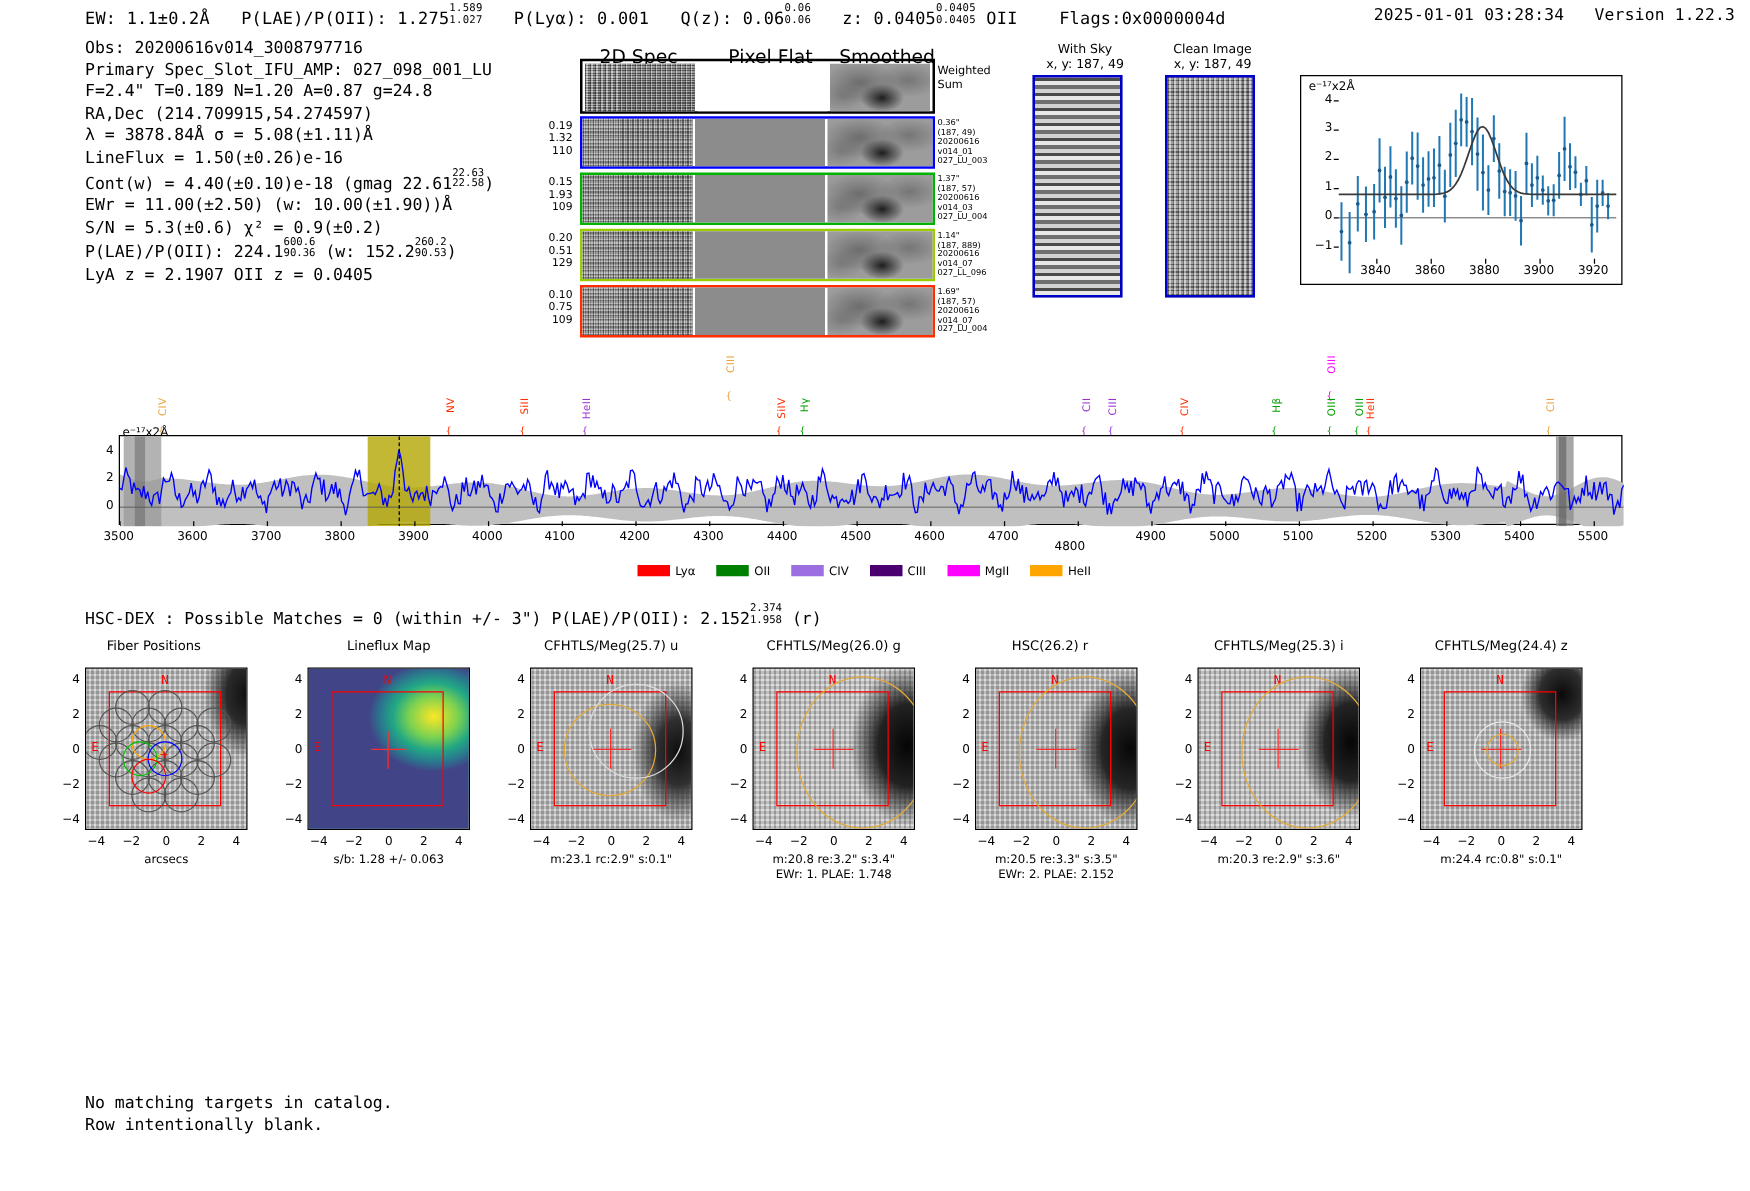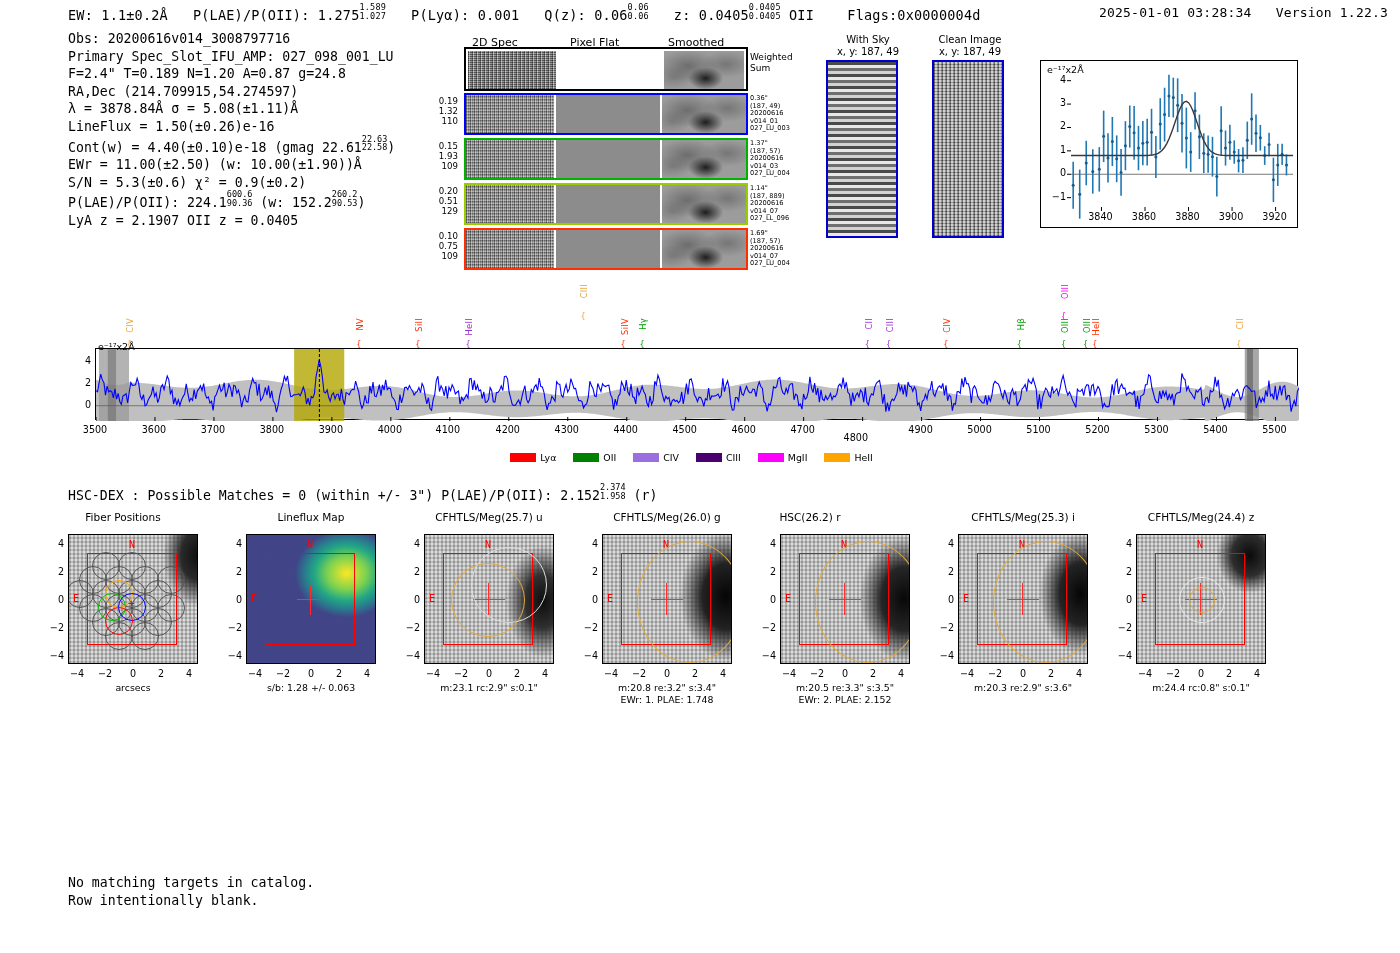--- a/index.html
+++ b/index.html
@@ -15,21 +15,21 @@
   #hdr-stamp{right:12px;top:5px;font-size:13px;letter-spacing:.2px;}
   .frac{display:inline-block;vertical-align:baseline;font-size:8.5px;
         line-height:1.05;text-align:left;position:relative;top:-1px;}
   .frac i{display:block;font-style:normal;}
 
   
   #info{left:68px;top:30px;font-size:13.2px;line-height:17.6px;}
   #info div{white-space:nowrap;}
 
   
-  .pnl-title{font-size:11px;text-align:left;}
+  .pnl-title{font-size:15px;text-align:right;}
   .imgbox{position:absolute;background:#888;overflow:hidden;}
   .noise{background-color:#9a9a9a;
     background-image:
       repeating-linear-gradient(90deg,rgba(0,0,0,.34) 0 1px,rgba(255,255,255,.30) 1px 2px,rgba(0,0,0,.10) 2px 3px,rgba(255,255,255,.12) 3px 4px),
       repeating-linear-gradient(0deg,rgba(0,0,0,.30) 0 1px,rgba(255,255,255,.26) 1px 2px,rgba(0,0,0,.07) 2px 3px);}
   .noise2{background-color:#8f8f8f;
     background-image:
       repeating-linear-gradient(90deg,rgba(0,0,0,.40) 0 1px,rgba(255,255,255,.34) 1px 2px,rgba(0,0,0,.12) 2px 4px),
       repeating-linear-gradient(0deg,rgba(0,0,0,.34) 0 1px,rgba(255,255,255,.28) 1px 2px);}
   .smooth{background-color:#9c9c9c;
@@ -545,21 +545,21 @@
     <div class="tick sans" style="left: 580px; top: 538px; width: 18px; text-align: right;">4</div>
     <div class="tick sans" style="left: 598px; top: 668px; width: 26px; text-align: center;">−4</div>
     <div class="tick sans" style="left: 626px; top: 668px; width: 26px; text-align: center;">−2</div>
     <div class="tick sans" style="left: 654px; top: 668px; width: 26px; text-align: center;">0</div>
     <div class="tick sans" style="left: 682px; top: 668px; width: 26px; text-align: center;">2</div>
     <div class="tick sans" style="left: 710px; top: 668px; width: 26px; text-align: center;">4</div>
     <div class="cut-cap sans" style="left: 577px; top: 682px;">
       <div>m:20.8  re:3.2"  s:3.4"</div>
       <div>EWr: 1. PLAE: 1.748</div>
     </div>
-    <div class="cut-title sans" style="left: 730px; top: 511px;">HSC(26.2) r</div>
+    <div class="cut-title sans" style="left: 760px; top: 511px;">HSC(26.2) r</div>
     <div class="abs" style="left: 780px; top: 534px; width: 130px; height: 130px; border: 1px solid rgb(0, 0, 0); box-sizing: border-box; overflow: hidden;">
       <div class="greyfield" style="position:absolute;inset:0;"></div>
       <div style="position:absolute;inset:0;background:radial-gradient(ellipse 54px 76px at 96% 50%,#080808 0%,#262626 42%,rgba(210,210,210,0) 82%);"></div>
       <div class="redbox" style="left:18px;top:18px;width:90px;height:92px;"></div>
       <div class="redtxt" style="left:60px;top:4px;">N</div>
       <div class="redtxt" style="left:4px;top:58px;">E</div>
       <div style="position:absolute;left:63px;top:48px;width:1.4px;height:32px;background:#ff2d2d;"></div>
       <div style="position:absolute;left:48px;top:64px;width:32px;height:1.4px;background:#ff2d2d;"></div>
       <div style="position:absolute;left:34px;top:6px;width:104px;height:120px;border:1.6px solid #e0a93b;border-radius:50%;"></div>
     </div>

